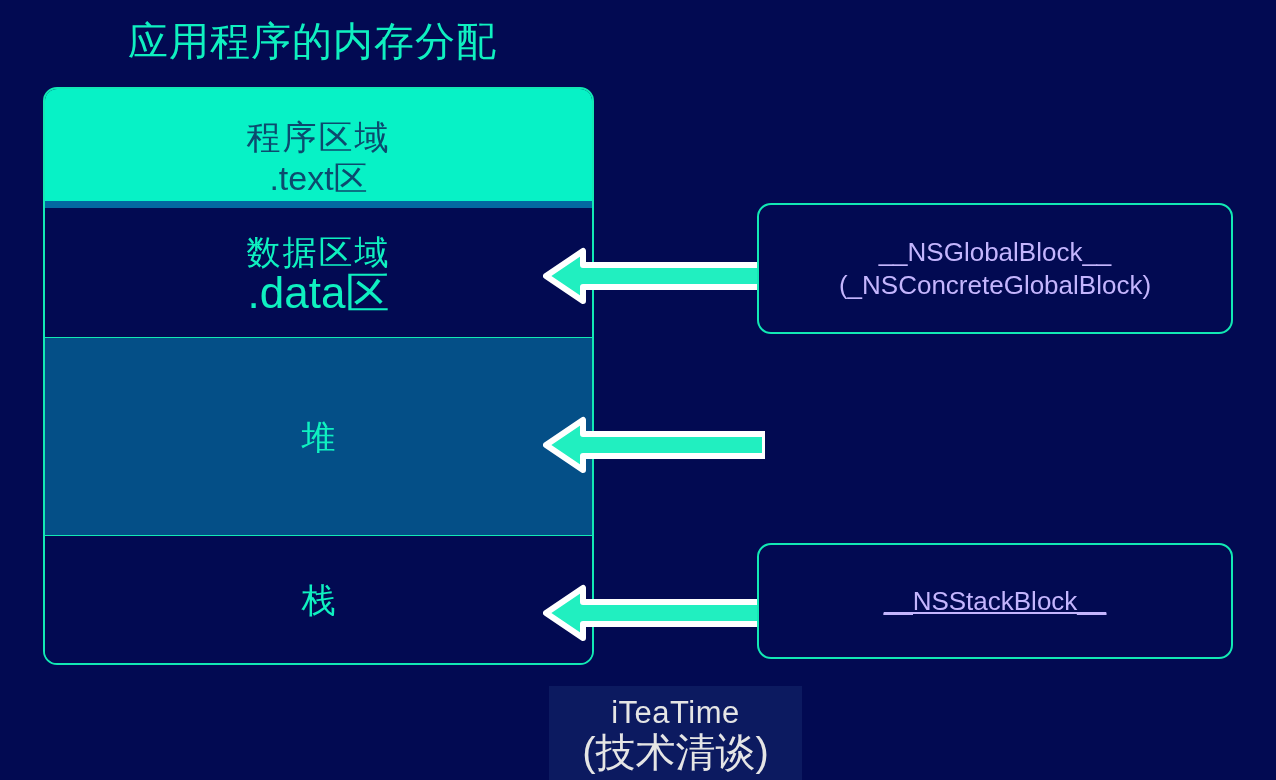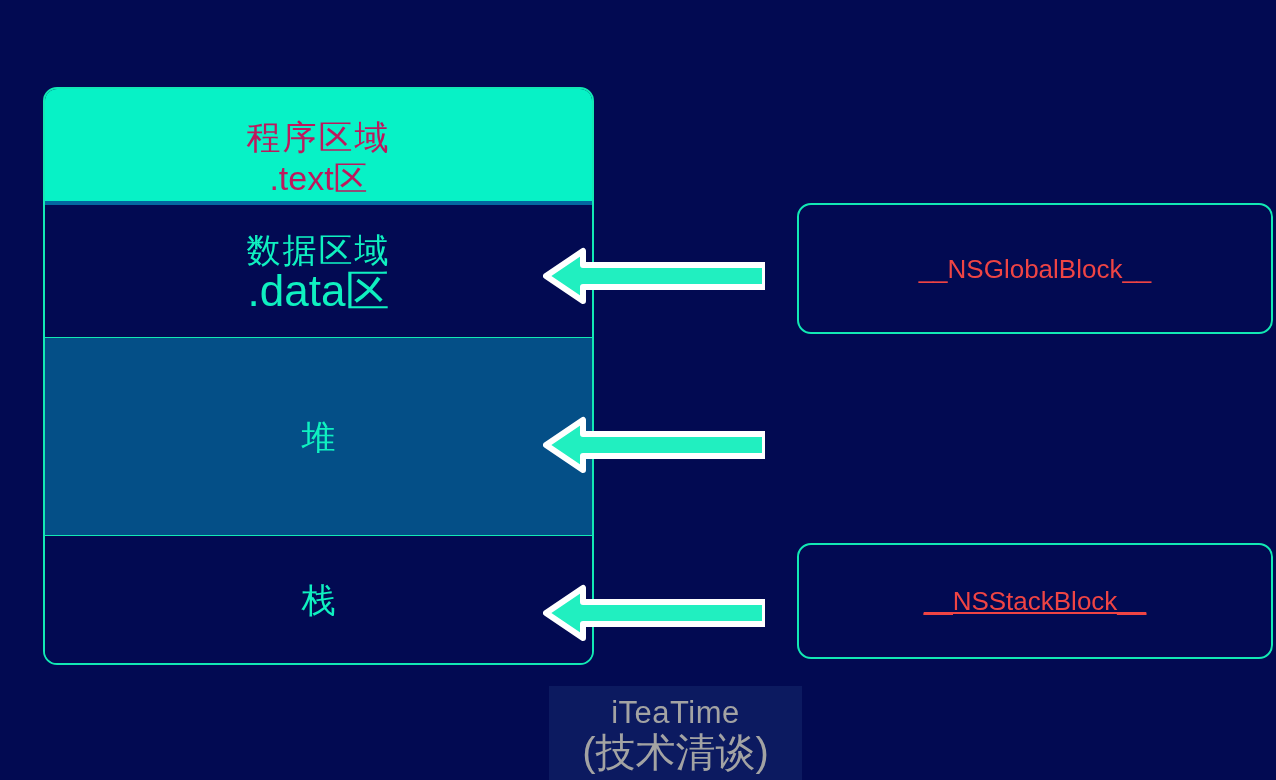--- a/index.html
+++ b/index.html
@@ -60,32 +60,32 @@
   .mem-region .line2 {
     display: block;
     white-space: nowrap;
   }
 
   
   #region-text {
     top: 0;
     height: 137px;
     background: #07f2c6;
-    color: #be185d;
+    color: #0c4a6e;
   }
   #region-text .line1 { font-size: 34px; line-height: 40px; letter-spacing: 2px; }
   #region-text .line2 { font-size: 34px; line-height: 42px; letter-spacing: 0px; }
 
   
   #region-data {
     top: 112px;
     height: 137px;
     background: #020a52;
     color: #0ff0c0;
-    border-top: 4px solid #0369a1;
+    border-top: 7px solid #0369a1;
     border-bottom: 1px solid #12e9b4;
   }
   #region-data .line1 { font-size: 34px; line-height: 40px; letter-spacing: 2px; }
   #region-data .line2 { font-size: 44px; line-height: 42px; }
 
   
   #region-heap {
     top: 249px;
     height: 198px;
     background: #044f87;
@@ -103,27 +103,26 @@
   }
   #region-stack .line1 { font-size: 34px; line-height: 42px; }
 
   
   .block-box {
     position: absolute;
     box-sizing: border-box;
     border: 2px solid #12e9b4;
     border-radius: 14px;
     background: #020a52;
-    color: #ef4444;
+    color: #c4b5fd;
     display: flex;
     flex-direction: column;
     align-items: center;
     justify-content: center;
     text-align: center;
-    margin-left: 40px;
   }
   .block-box .bl-line1 {
     display: block;
     font-size: 26px;
     line-height: 32px;
     white-space: nowrap;
   }
   .block-box .bl-line2 {
     display: block;
     font-size: 26px;
@@ -155,41 +154,42 @@
     left: 549px;
     top: 686px;
     width: 253px;
     height: 94px;
     background: rgba(30, 52, 120, 0.38);
     display: flex;
     flex-direction: column;
     align-items: center;
     justify-content: center;
     text-align: center;
-    color: #a3a3a3;
+    color: #e5e5e5;
   }
   #watermark .wm-line1 {
     display: block;
     font-size: 31px;
     line-height: 38px;
     letter-spacing: 0.5px;
     white-space: nowrap;
   }
   #watermark .wm-line2 {
     display: block;
     font-size: 40px;
     line-height: 40px;
     white-space: nowrap;
   }
 </style>
 </head>
 <body>
 
 <div id="stage">
 
+  <div id="diagram-title">应用程序的内存分配</div>
 
   <div id="memory-column">
 
     <div class="mem-region" id="region-text">
       <span class="line1">程序区域</span>
       <span class="line2">.text区</span>
     </div>
 
     <div class="mem-region" id="region-data">
       <span class="line1">数据区域</span>
@@ -213,20 +213,21 @@
   <svg class="arrow" id="arrow-malloc" viewBox="0 0 222 60">
     <polygon points="3,30 40,5 40,19 222,19 222,41 40,41 40,55" fill="#21efc0" stroke="#ffffff" stroke-width="6" stroke-linejoin="round"></polygon>
   </svg>
 
   <svg class="arrow" id="arrow-stack" viewBox="0 0 222 60">
     <polygon points="3,30 40,5 40,19 222,19 222,41 40,41 40,55" fill="#21efc0" stroke="#ffffff" stroke-width="6" stroke-linejoin="round"></polygon>
   </svg>
 
   <div class="block-box" id="block-box-global">
     <span class="bl-line1">__NSGlobalBlock__</span>
+    <span class="bl-line2">(_NSConcreteGlobalBlock)</span>
   </div>
 
 
   <div class="block-box mono2" id="block-box-stack">
     <span class="bl-line1">__NSStackBlock__</span>
   </div>
 
   <div id="watermark">
     <span class="wm-line1">iTeaTime</span>
     <span class="wm-line2">(技术清谈)</span>

